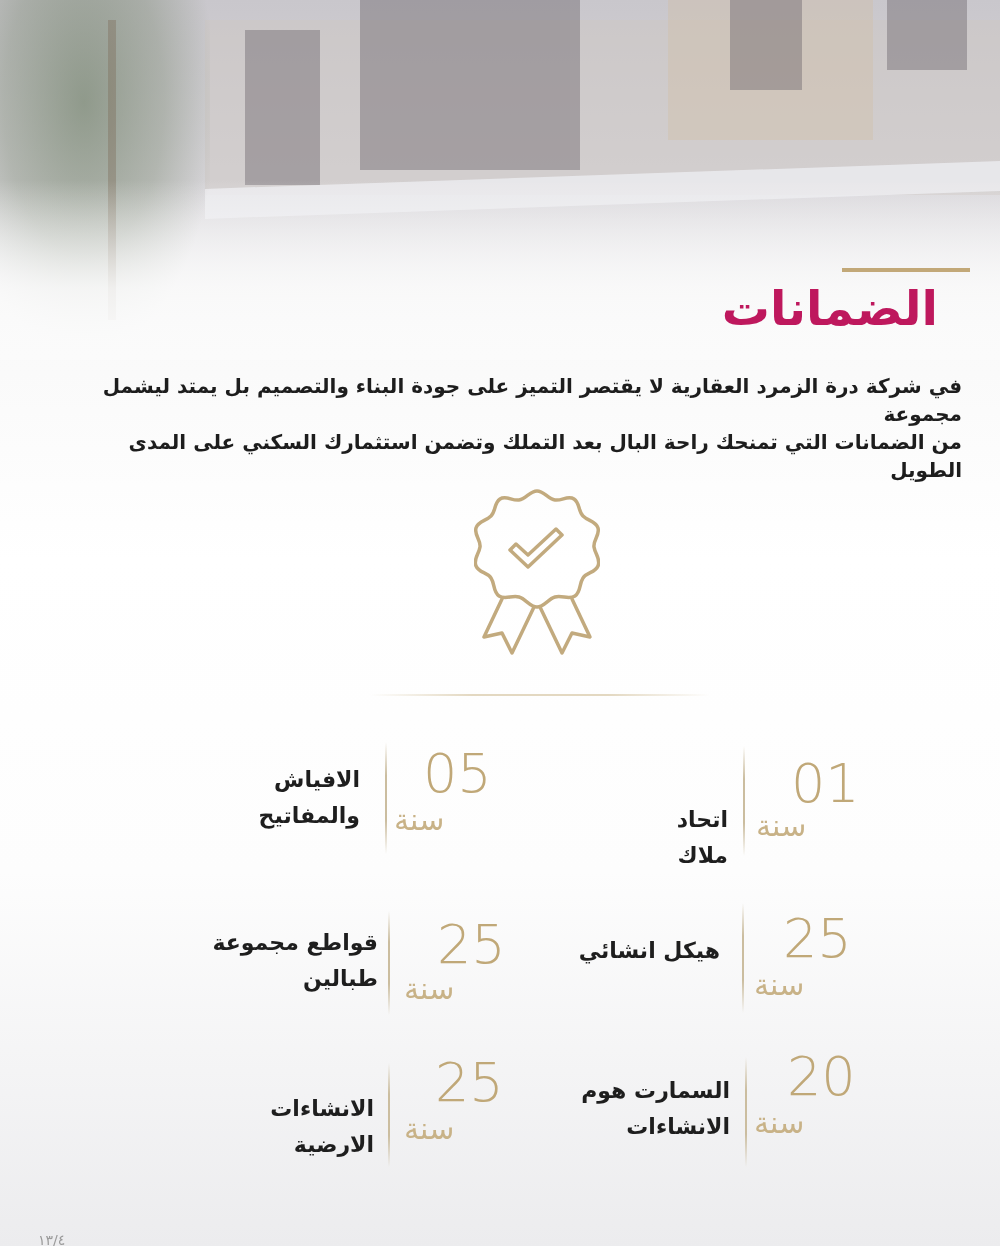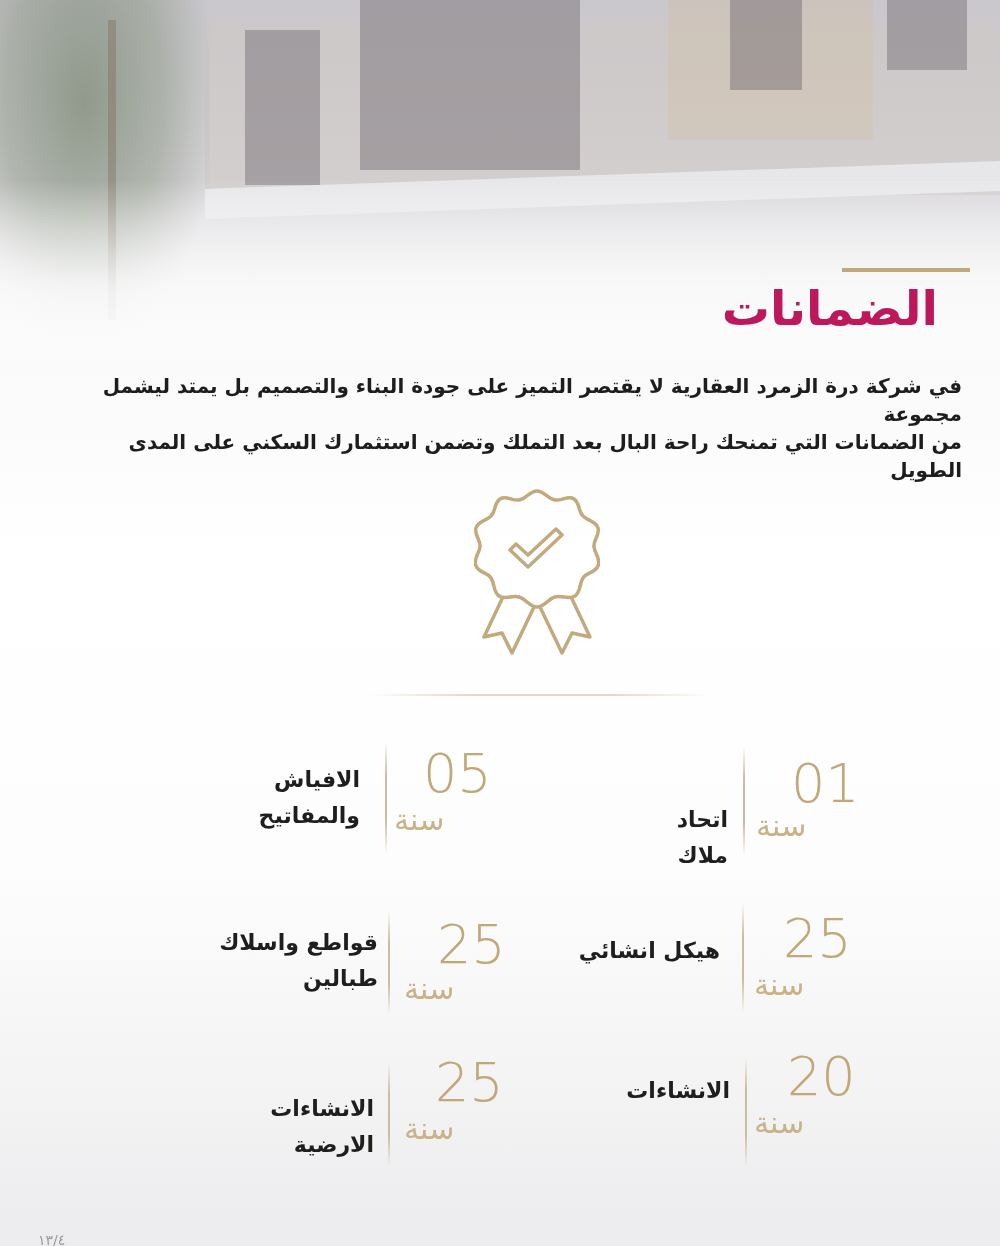--- a/index.html
+++ b/index.html
@@ -101,30 +101,31 @@
   <div class="label" style="right:140px;top:38px;">
     <div>هيكل انشائي</div>
   </div>
 </div>
 
 <div class="item" style="left:170px;top:895px;width:340px;">
   <div class="num" style="left:238px;top:22px;">25</div>
   <div class="unit" style="left:234px;top:76px;">سنة</div>
   <div class="vline" style="left:218px;top:16px;height:104px;"></div>
   <div class="label" style="right:132px;top:30px;">
-    <div>قواطع واسلاك</div>
+    <div>قواطع مجموعة</div>
     <div>طبالين</div>
   </div>
 </div>
 
 <div class="item" style="left:540px;top:1045px;width:320px;">
   <div class="num" style="left:218px;top:4px;">20</div>
   <div class="unit" style="left:214px;top:60px;">سنة</div>
   <div class="vline" style="left:205px;top:12px;height:110px;"></div>
   <div class="label" style="right:130px;top:28px;">
+    <div>السمارت هوم</div>
     <div>الانشاءات</div>
   </div>
 </div>
 
 <div class="item" style="left:160px;top:1045px;width:360px;">
   <div class="num" style="left:246px;top:10px;">25</div>
   <div class="unit" style="left:244px;top:66px;">سنة</div>
   <div class="vline" style="left:228px;top:18px;height:104px;"></div>
   <div class="label" style="right:146px;top:46px;margin-left:31px;">
     <div>الانشاءات الارضية</div>

